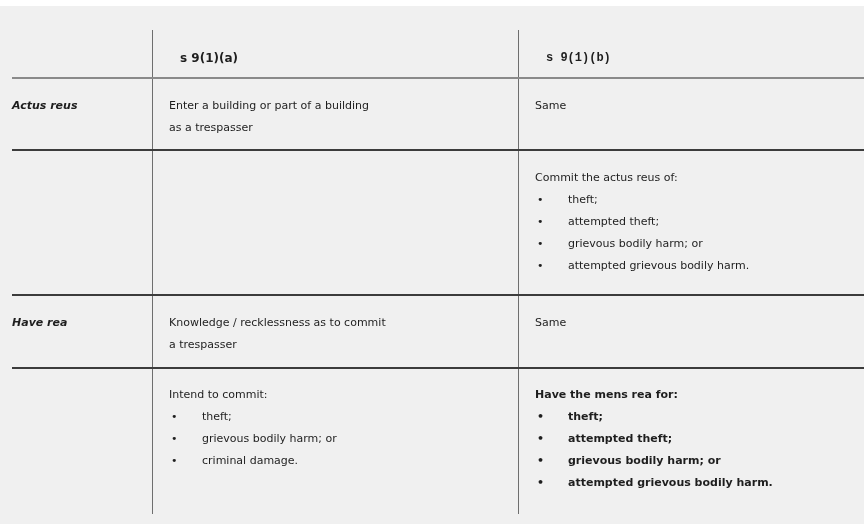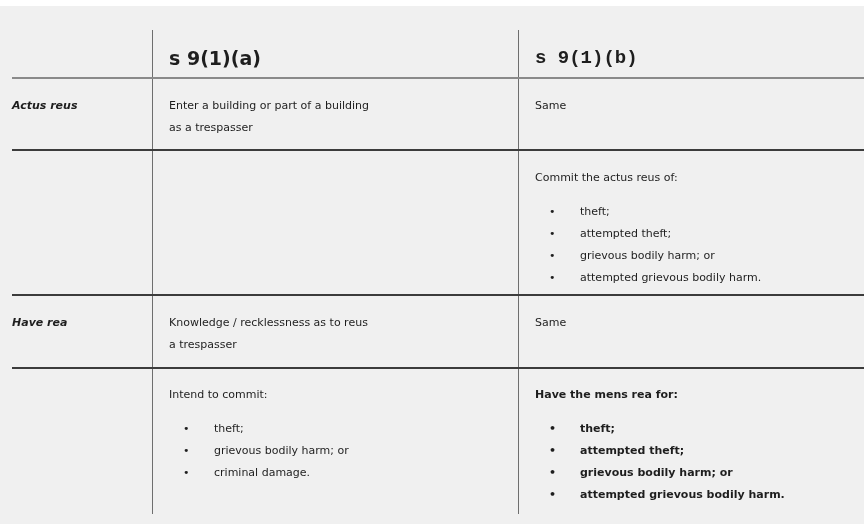--- a/index.html
+++ b/index.html
@@ -17,23 +17,23 @@
   .vline {
     position: absolute; width: 1px; background: #6e6e6e;
   }
   .hline {
     position: absolute; left: 12px; right: 0; height: 2px; background: #3c3c3c;
   }
   .hline.header { background: #8a8a8a; }
   .cell {
     position: absolute; font-size: 11px; line-height: 22px;
   }
-  .hdr { font-weight: bold; font-size: 19px; }
+  .hdr { font-weight: bold; font-size: 12px; margin-left: 11px; }
   .rowlabel { font-weight: bold; font-style: italic; }
-  ul.bul { list-style: none; margin: 12px; padding: 0; }
+  ul.bul { list-style: none; margin: 0; padding: 0; }
   ul.bul li { position: relative; padding-left: 33px; }
   ul.bul li::before {
     content: "\2022"; position: absolute; left: 2px; top: 0;
   }
 </style>
 </head>
 <body>
 
 <div class="panel">
 
@@ -60,21 +60,21 @@
     <ul class="bul">
       <li>theft;</li>
       <li>attempted theft;</li>
       <li>grievous bodily harm; or</li>
       <li>attempted grievous bodily harm.</li>
     </ul>
   </div>
 
   <div class="cell rowlabel" style="left:12px; top:306px;">Have rea</div>
   <div class="cell" style="left:169px; top:306px; width:340px;">
-    <div>Knowledge / recklessness as to reus</div>
+    <div>Knowledge / recklessness as to commit</div>
     <div>a trespasser</div>
   </div>
   <div class="cell" style="left:535px; top:306px;">Same</div>
 
   <div class="cell" style="left:169px; top:378px; width:340px;">
     <div>Intend to commit:</div>
     <ul class="bul">
       <li>theft;</li>
       <li>grievous bodily harm; or</li>
       <li>criminal damage.</li>

